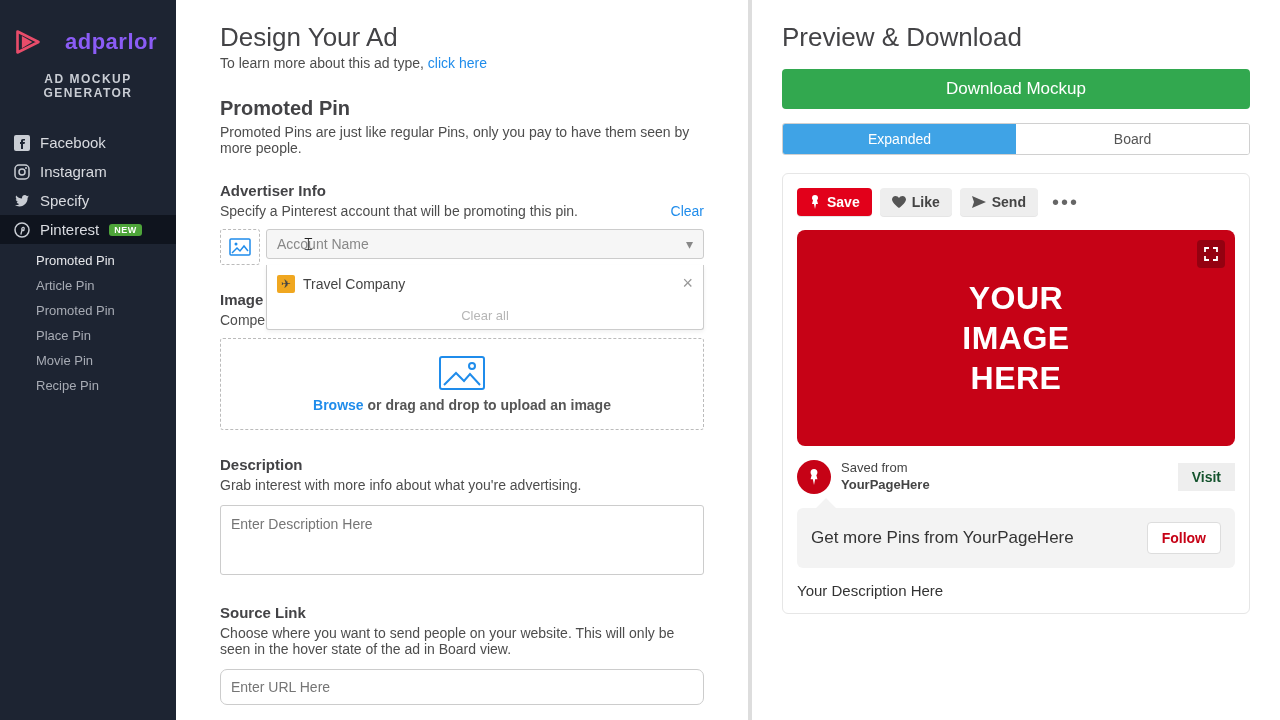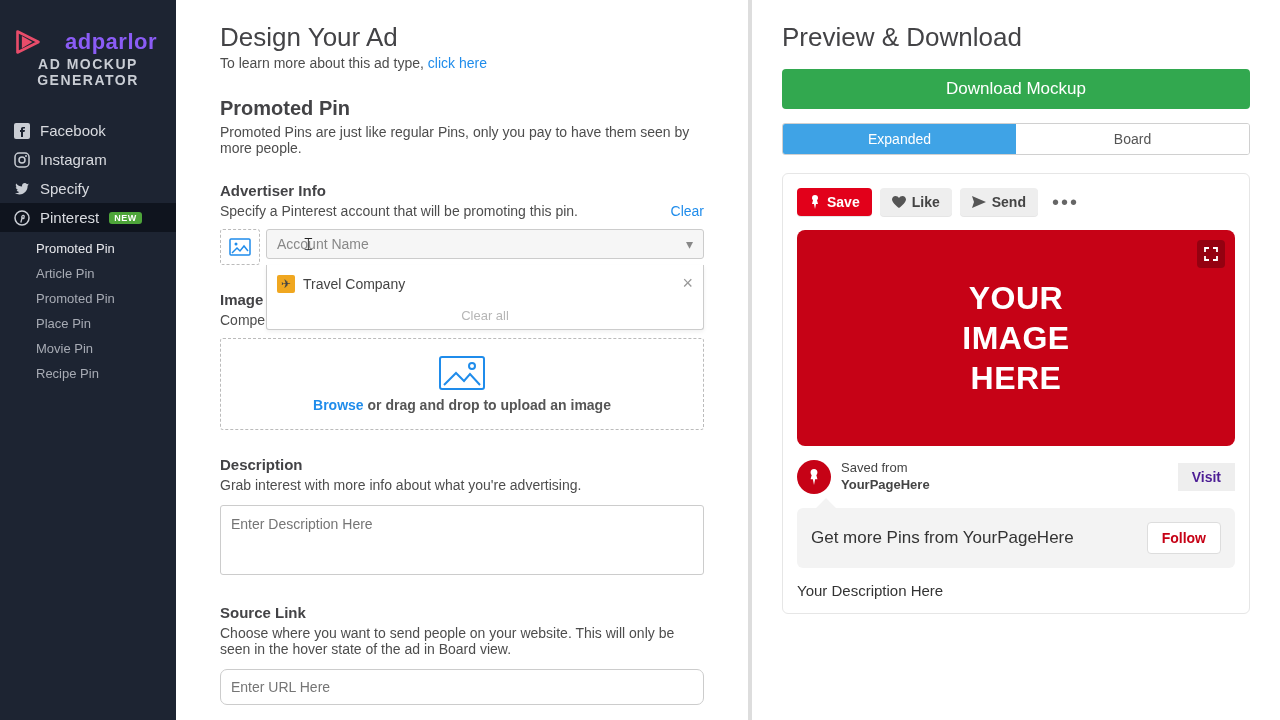--- a/index.html
+++ b/index.html
@@ -3,21 +3,21 @@
 <meta charset="utf-8">
 <style>
 * { box-sizing: border-box; margin: 0; padding: 0; }
 body { font-family: -apple-system, Helvetica, Arial, sans-serif; font-size: 14px; color: #333; background: #fff; overflow: hidden; }
 .app { display: flex; width: 1280px; height: 720px; }
 .sidebar { width: 176px; background: #1d2432; color: #c9cdd4; display: flex; flex-direction: column; padding-top: 18px; }
 .logo-wrap { padding: 10px 14px 6px; }
 .logo-row { display: flex; align-items: center; gap: 8px; }
 .logo-mark { width: 28px; height: 28px; }
 .logo-text { font-size: 22px; font-weight: 700; color: #8b5cf6; letter-spacing: .5px; margin-left: 15px; }
-.logo-sub { font-size: 14px; letter-spacing: 1.5px; color: #c9cdd4; margin-top: 0; text-align: center; font-weight: 600; }
+.logo-sub { font-size: 12px; letter-spacing: 1.5px; color: #c9cdd4; margin-top: 16px; text-align: center; font-weight: 600; }
 .nav { margin-top: 22px; }
 .nav-item { display: flex; align-items: center; gap: 10px; padding: 6px 14px; cursor: pointer; color: #d9dbe0; font-size: 15px; }
 .nav-item .icon { width: 16px; height: 16px; display: flex; align-items: center; justify-content: center; }
 .nav-item.active { background: #0f141e; }
 .badge-new { background: #4ea53a; color: #fff; font-size: 9px; font-weight: 700; padding: 1px 5px; border-radius: 3px; letter-spacing: .5px; }
 .subnav { padding: 4px 0 4px 36px; }
 .subnav-item { padding: 5px 0; font-size: 13px; color: #a7abb4; cursor: pointer; }
 .subnav-item.active { color: #e6e7eb; }
 
 .main { flex: 1; display: flex; min-width: 0; }
@@ -65,21 +65,21 @@
 .dots { font-size: 20px; color: #666; padding: 0 6px; cursor: pointer; letter-spacing: 2px; }
 
 .hero { position: relative; margin-top: 14px; background: #c60216; border-radius: 8px; height: 216px; display: flex; align-items: center; justify-content: center; }
 .hero-text { color: #fff; font-weight: 800; font-size: 32px; text-align: center; line-height: 1.25; letter-spacing: .5px; }
 .expand-btn { position: absolute; top: 10px; right: 10px; width: 28px; height: 28px; background: rgba(0,0,0,.25); border-radius: 4px; display: flex; align-items: center; justify-content: center; cursor: pointer; }
 
 .saved-row { display: flex; align-items: center; margin-top: 14px; gap: 10px; }
 .avatar { width: 34px; height: 34px; border-radius: 50%; background: #c60216; display: flex; align-items: center; justify-content: center; }
 .saved-text { font-size: 13px; color: #444; line-height: 1.3; }
 .saved-text b { font-weight: 700; }
-.visit-btn { margin-left: auto; background: #eee; color: #4c1d95; border: none; border-radius: 0; padding: 6px 14px; font-weight: 600; cursor: pointer; font-size: 14px; }
+.visit-btn { margin-left: auto; background: #eee; color: #14532d; border: none; border-radius: 0; padding: 6px 14px; font-weight: 600; cursor: pointer; font-size: 14px; }
 
 .more-row { margin-top: 14px; background: #f3f3f3; border-radius: 6px; padding: 14px 14px; display: flex; align-items: center; justify-content: space-between; position: relative; }
 .more-row::before { content: ''; position: absolute; top: -7px; left: 22px; width: 14px; height: 14px; background: #f3f3f3; transform: rotate(45deg); }
 .more-text { font-size: 17px; color: #333; }
 .follow-btn { background: #fff; color: #c60216; border: 1px solid #ddd; border-radius: 4px; padding: 7px 14px; font-weight: 600; cursor: pointer; font-size: 14px; }
 .desc-prev { margin-top: 14px; font-size: 15px; color: #333; }
 svg { display: block; }
 </style>
 </head>
 <body>

